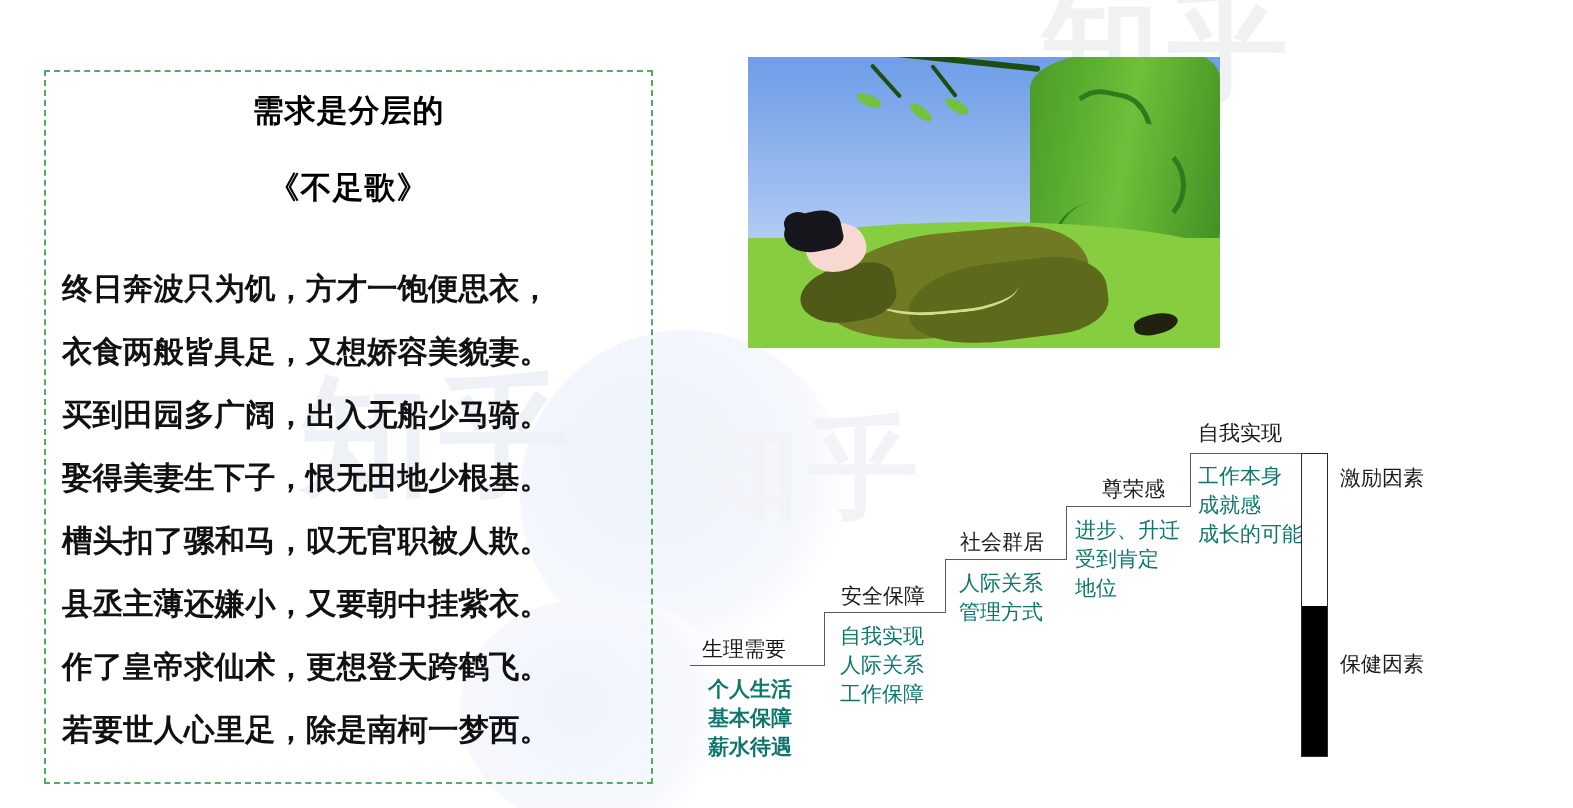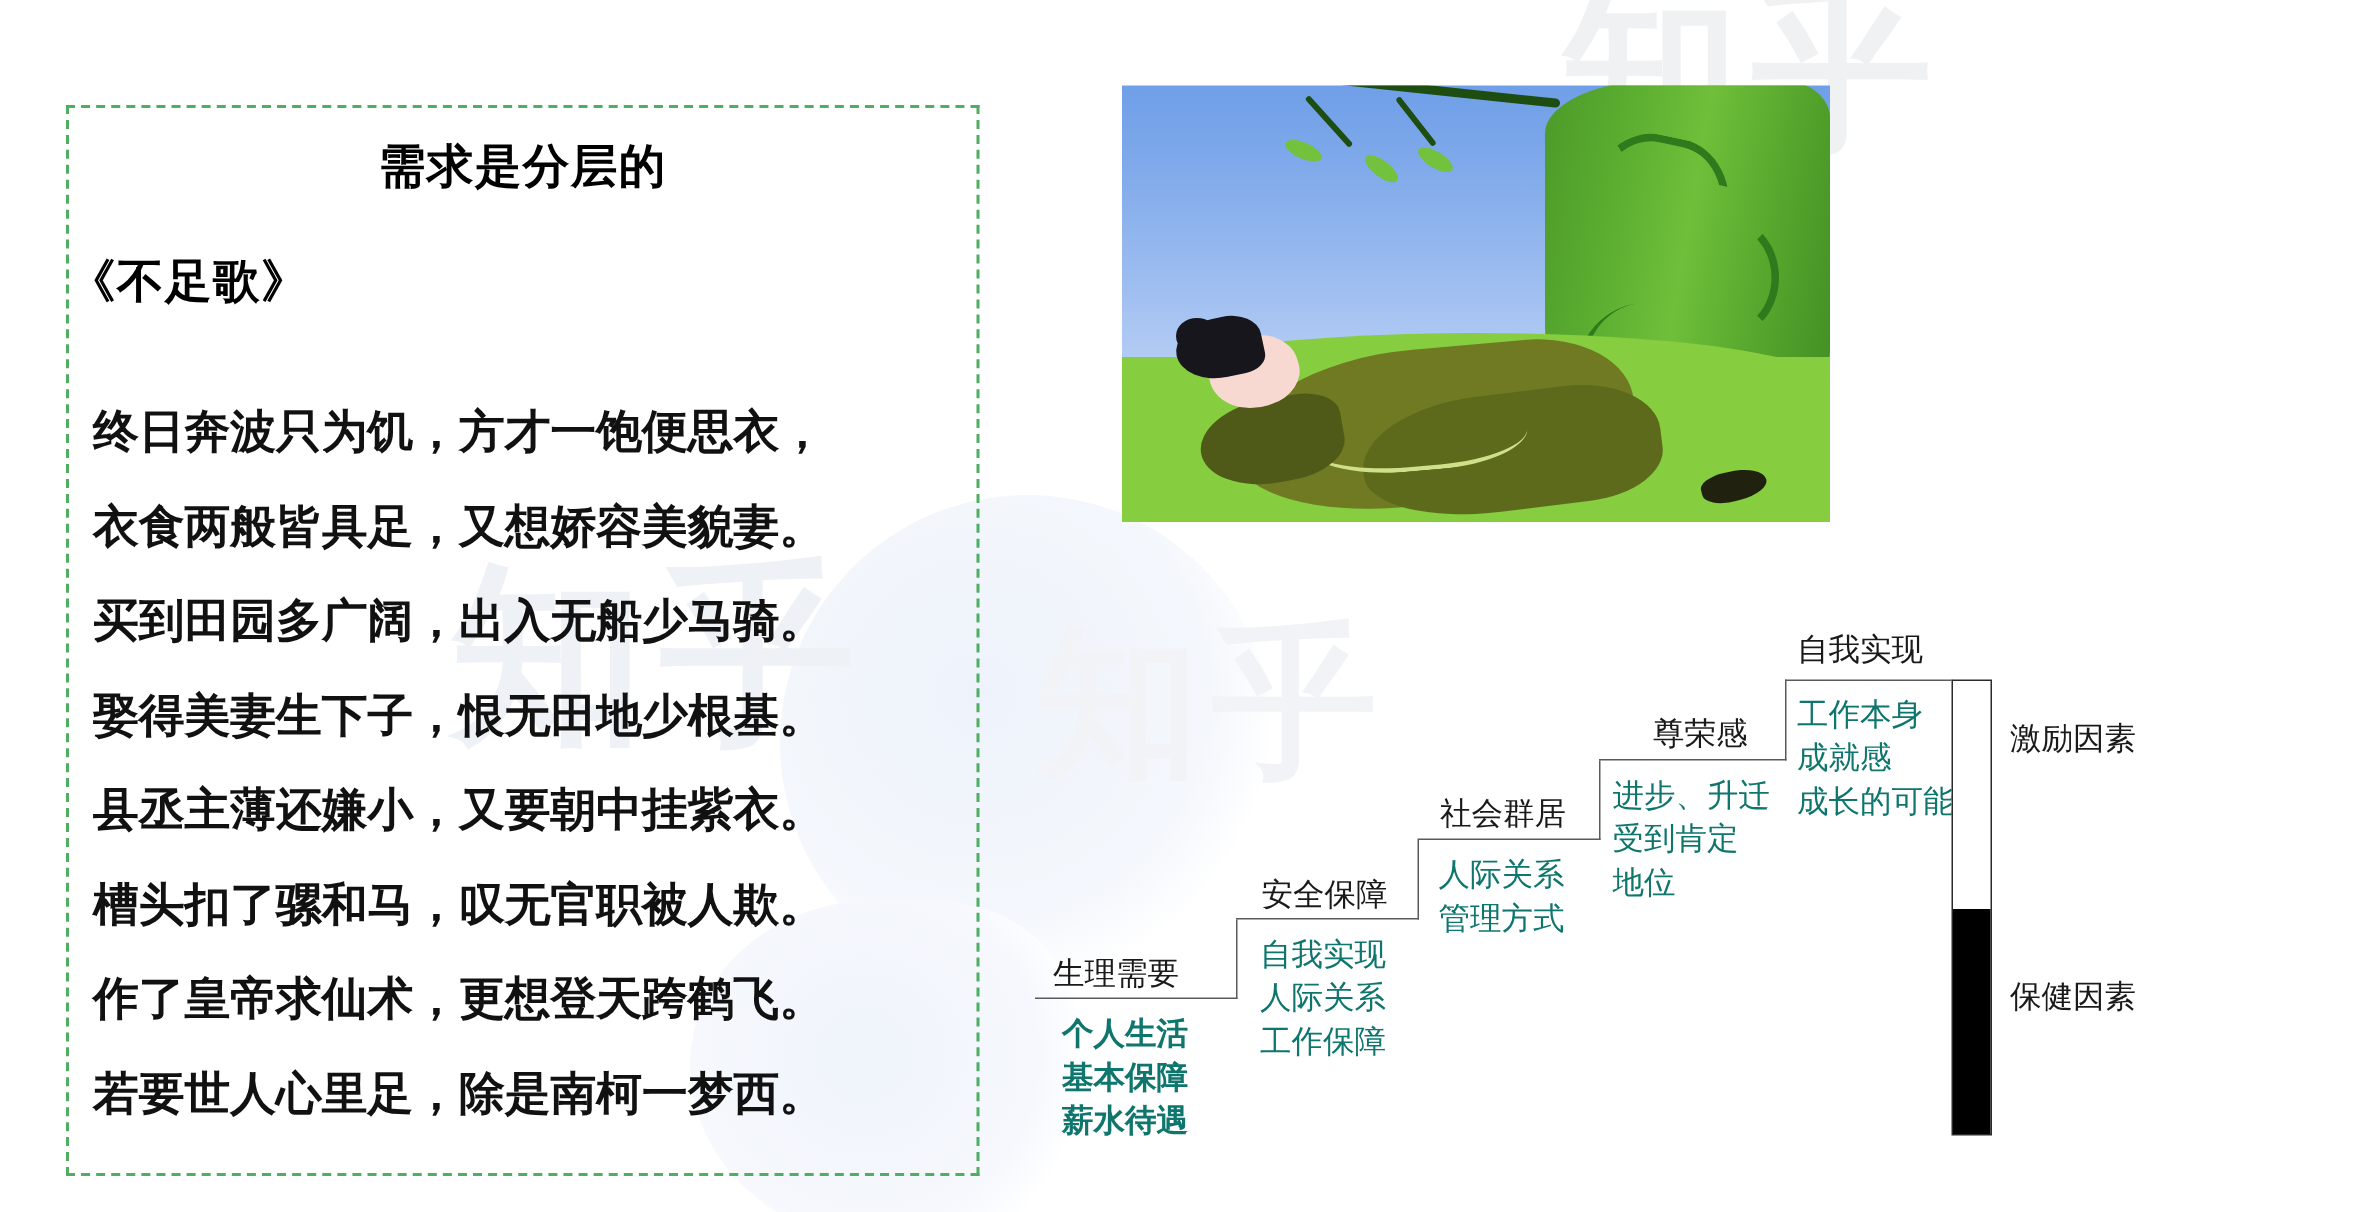--- a/index.html
+++ b/index.html
@@ -27,21 +27,21 @@
   #poem-panel{
     position:absolute;left:44px;top:70px;width:609px;height:714px;
     border:2px dashed #4fae62;box-sizing:border-box;background:transparent;
   }
   #poem-title{
     position:absolute;left:0;top:18px;width:100%;text-align:center;
     font-family:"Liberation Sans","DejaVu Sans",sans-serif;
     font-weight:700;font-size:31px;color:#000;letter-spacing:1px;
   }
   #poem-subtitle{
-    position:absolute;left:0;top:95px;width:100%;
+    position:absolute;left:0;top:95px;width:100%;text-align:center;
     font-family:"Liberation Sans","DejaVu Sans",sans-serif;
     font-weight:700;font-size:31px;color:#000;letter-spacing:1px;
   }
   #poem-lines{
     position:absolute;left:16px;top:185px;width:577px;
   }
   .poem-line{
     font-family:"Liberation Sans","DejaVu Sans",sans-serif;
     font-weight:700;font-size:30.5px;color:#111;
     line-height:63px;white-space:nowrap;letter-spacing:0px;
@@ -139,22 +139,22 @@
   <div class="wm wm3">知乎</div>
 
   <div id="poem-panel">
     <div id="poem-title">需求是分层的</div>
     <div id="poem-subtitle">《不足歌》</div>
     <div id="poem-lines">
       <div class="poem-line">终日奔波只为饥，方才一饱便思衣，</div>
       <div class="poem-line">衣食两般皆具足，又想娇容美貌妻。</div>
       <div class="poem-line">买到田园多广阔，出入无船少马骑。</div>
       <div class="poem-line">娶得美妻生下子，恨无田地少根基。</div>
+      <div class="poem-line">槽头扣了骡和马，叹无官职被人欺。</div>
       <div class="poem-line">县丞主薄还嫌小，又要朝中挂紫衣。</div>
-      <div class="poem-line">槽头扣了骡和马，叹无官职被人欺。</div>
       <div class="poem-line">作了皇帝求仙术，更想登天跨鹤飞。</div>
       <div class="poem-line">若要世人心里足，除是南柯一梦西。</div>
     </div>
   </div>
 
   <div id="illustration">
     <div id="ill-trunk">
       <div id="ill-trunk-d1"></div>
       <div id="ill-trunk-d2"></div>
       <div id="ill-trunk-d3"></div>
@@ -217,18 +217,18 @@
     <div class="step-head" style="left:508px;top:19px;">自我实现</div>
     <div class="step-items" style="left:508px;top:62px;">
       <div>工作本身</div>
       <div>成就感</div>
       <div>成长的可能</div>
     </div>
 
     <div id="factor-bar">
       <div id="factor-bar-black"></div>
     </div>
-    <div class="factor-label" style="left:650px;top:78px;">激励因素</div>
+    <div class="factor-label" style="left:650px;top:64px;">激励因素</div>
     <div class="factor-label" style="left:650px;top:250px;">保健因素</div>
 
   </div>
 
 </div>
 
 </body></html>

